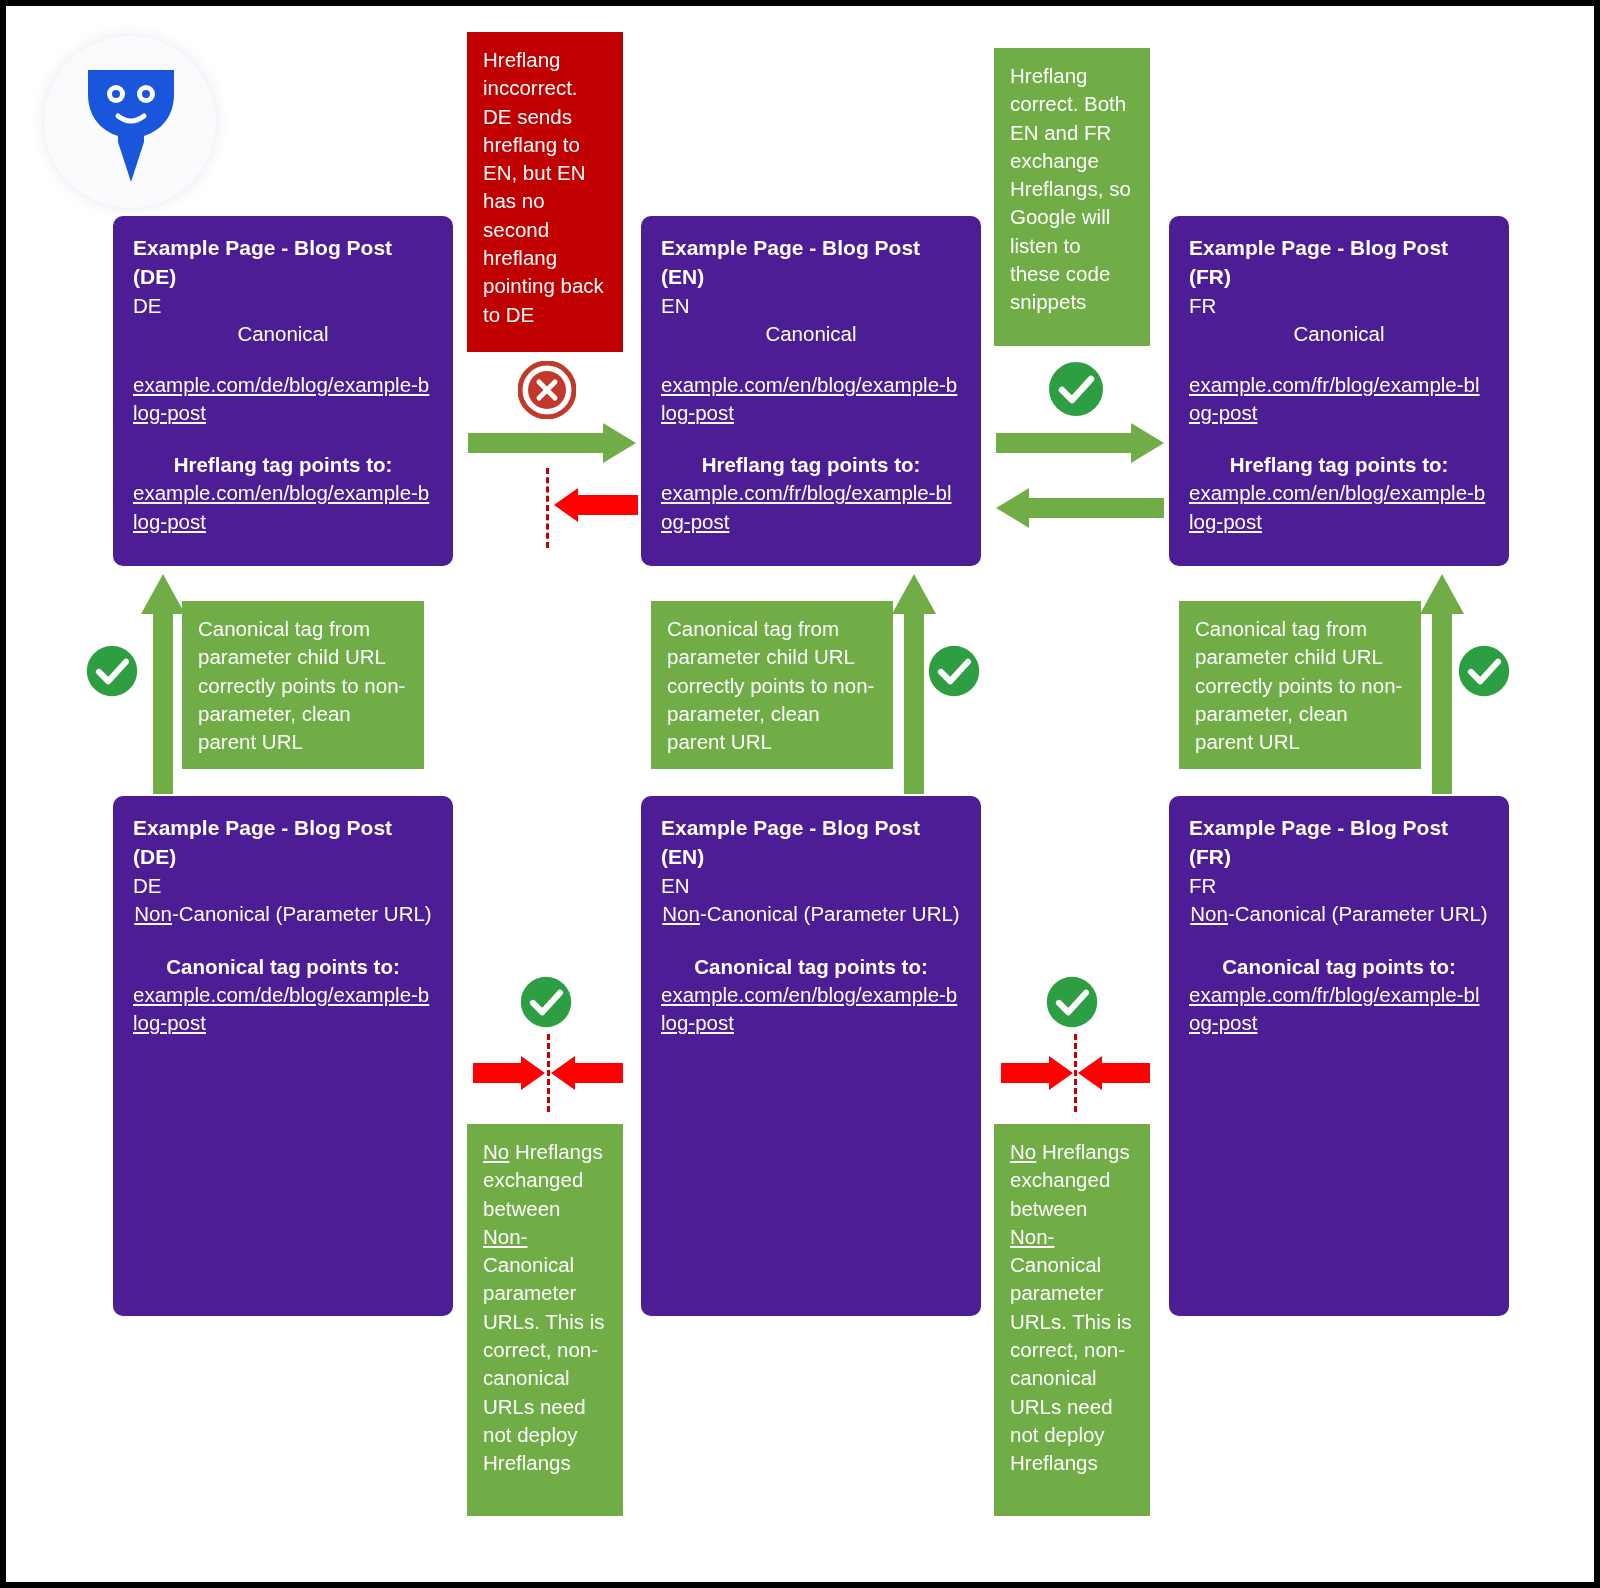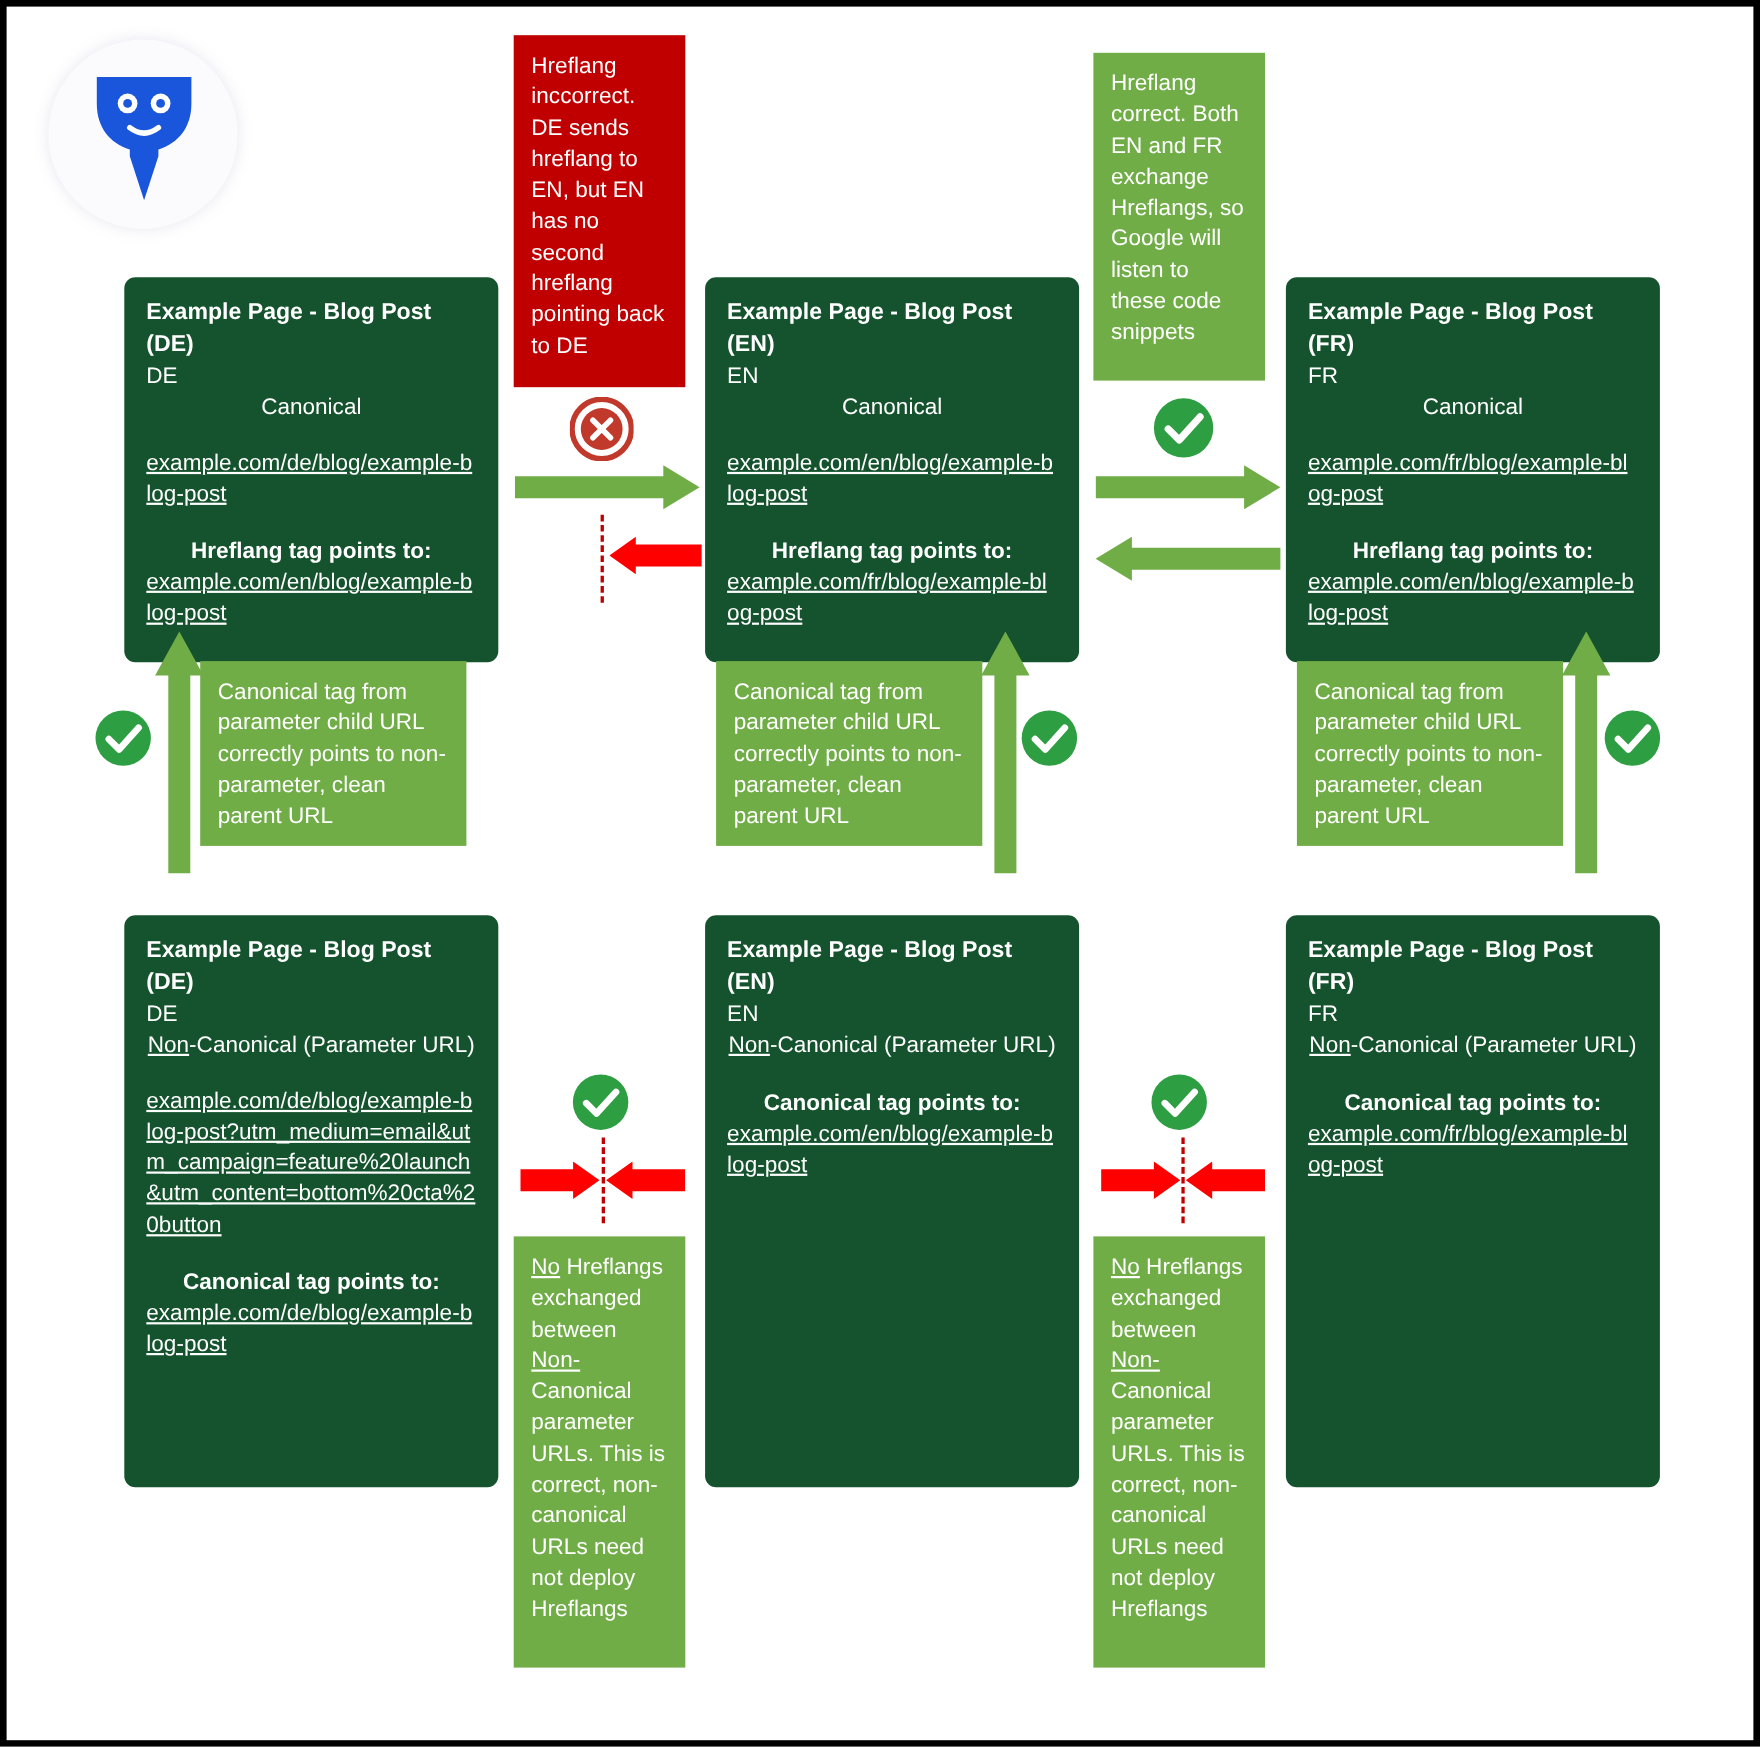--- a/index.html
+++ b/index.html
@@ -28,28 +28,27 @@
     height: 172px;
     border-radius: 50%;
     background: #fbfbfe;
     box-shadow: 0 0 14px rgba(120,120,180,0.18);
   }
   .logo-circle svg { position: absolute; left: 34px; top: 28px; }
 
   
   .page-box {
     position: absolute;
-    background: #14532d;
+    background: #4c1d95;
     border-radius: 10px;
     color: #ffffff;
     box-sizing: border-box;
     padding: 18px 20px 16px 20px;
     font-size: 20.5px;
     line-height: 1.38;
-    margin-top: 36px;
   }
   .page-box .ttl {
     font-weight: bold;
     font-size: 21px;
     display: block;
   }
   .page-box .lang { display: block; }
   .page-box .canon { display: block; text-align: center; }
   .page-box .u { text-decoration: underline; }
   .page-box .url {
@@ -204,21 +203,20 @@
     <path d="M16 31 L26 41 L45 20" stroke="#ffffff" stroke-width="6.5" fill="none" stroke-linecap="round" stroke-linejoin="round"></path>
   </svg>
   <div class="note green" style="left:1173px; top:595px; width:242px; height:168px;">
     <span>Canonical tag from parameter child URL correctly points to non-parameter, clean parent URL</span>
   </div>
 
   <div class="page-box" style="left:107px; top:790px; width:340px; height:520px;">
     <span class="ttl">Example Page - Blog Post (DE)</span>
     <span class="lang">DE</span>
     <span class="canon"><span class="u">Non</span><span>-Canonical (Parameter URL)</span></span>
-    <span class="url">example.com/de/blog/example-blog-post?utm_medium=email&amp;utm_campaign=feature%20launch&amp;utm_content=bottom%20cta%20button</span>
     <span class="lbl">Canonical tag points to:</span>
     <span class="lbl2">example.com/de/blog/example-blog-post</span>
   </div>
 
   <div class="page-box" style="left:635px; top:790px; width:340px; height:520px;">
     <span class="ttl">Example Page - Blog Post (EN)</span>
     <span class="lang">EN</span>
     <span class="canon"><span class="u">Non</span><span>-Canonical (Parameter URL)</span></span>
     <span class="lbl">Canonical tag points to:</span>
     <span class="lbl2">example.com/en/blog/example-blog-post</span>

